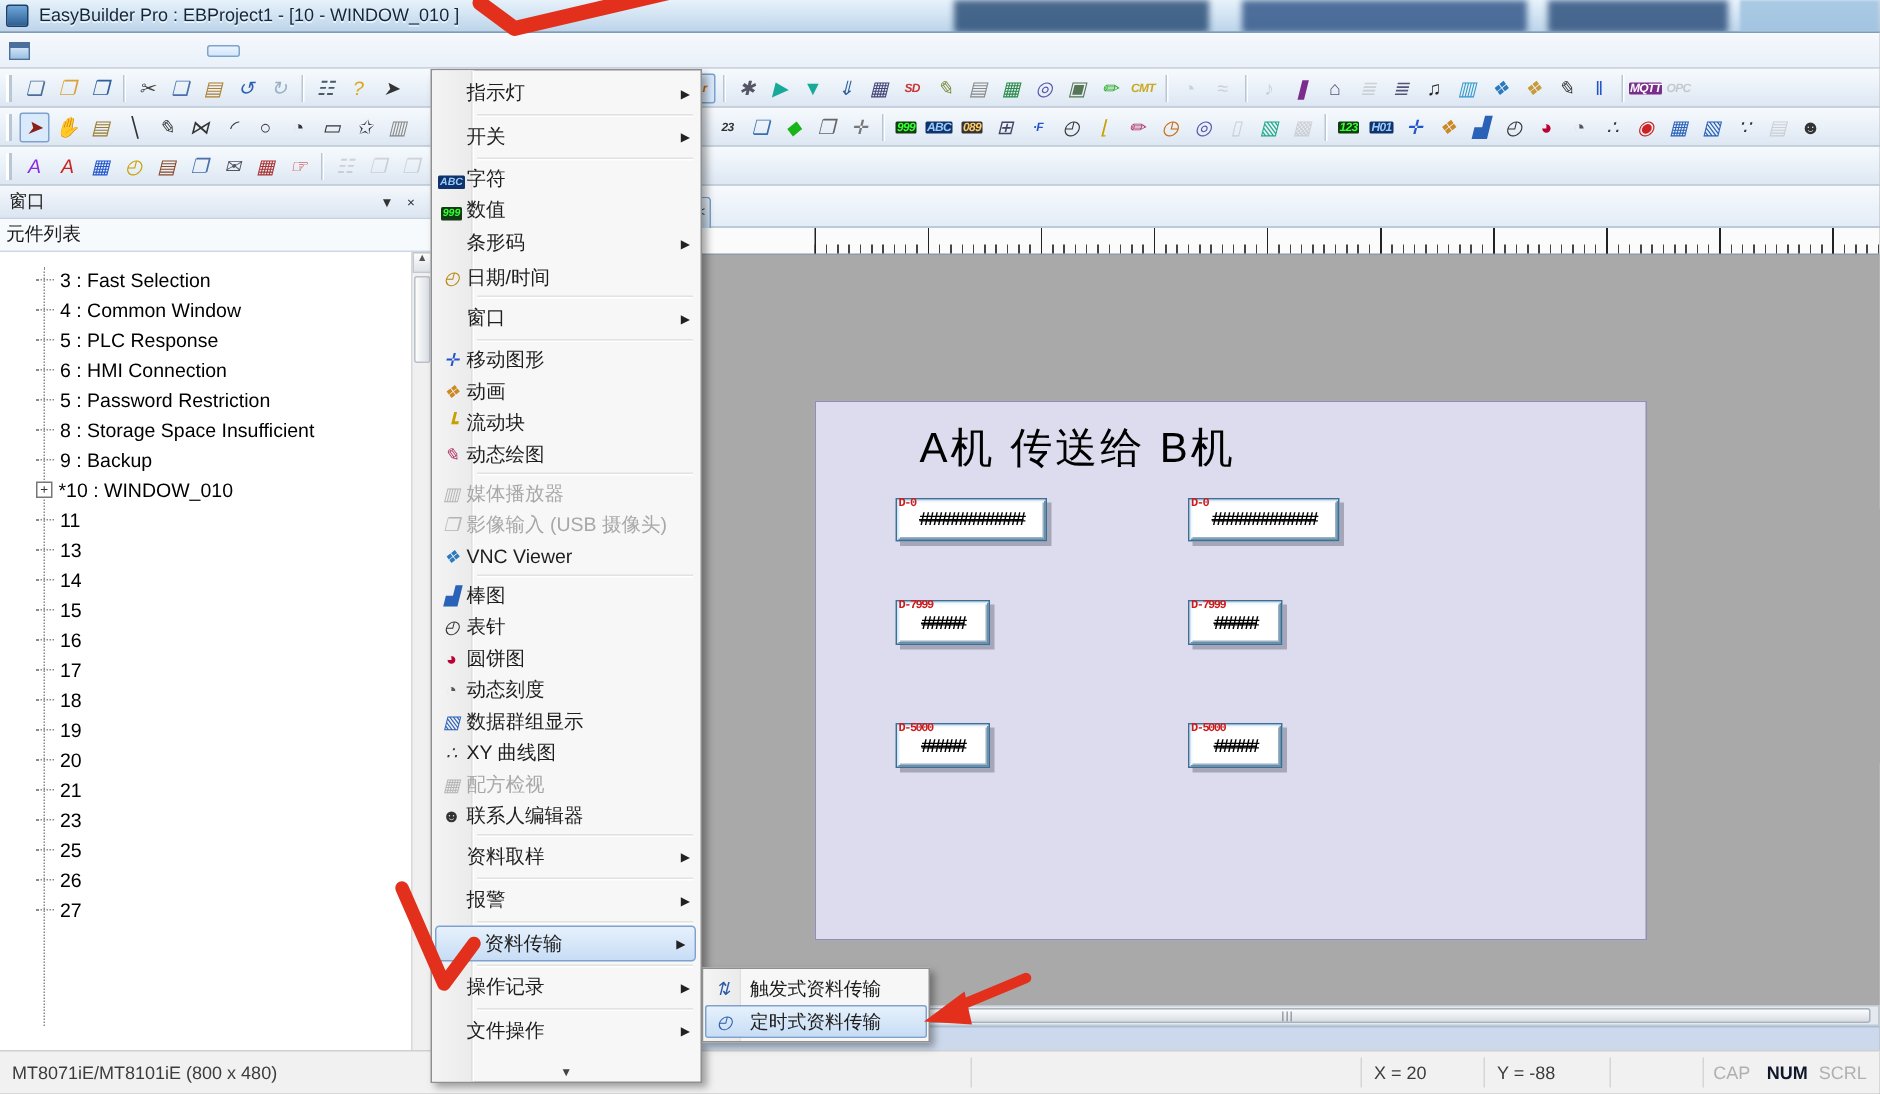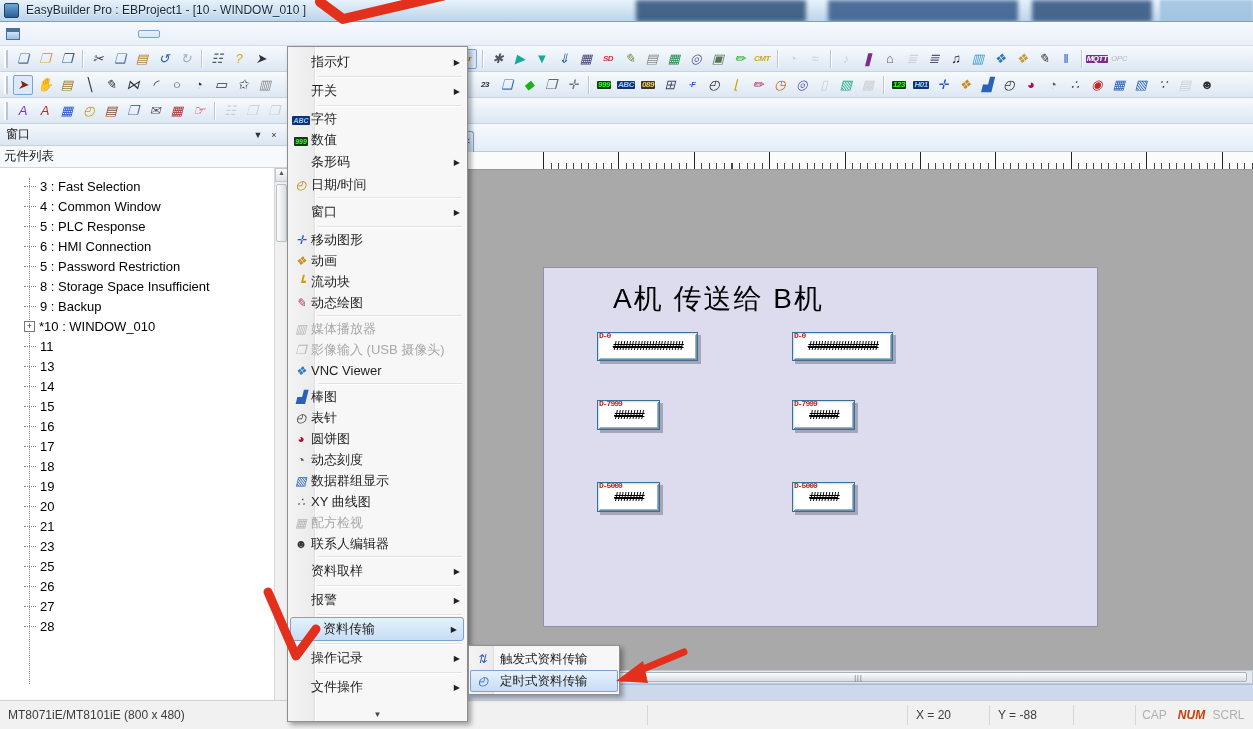--- a/index.html
+++ b/index.html
@@ -101,21 +101,21 @@
 
   
   #statusbar { position:absolute; left:0; top:700px; width:1253px; height:29px; background:#f1f1f1; border-top:1px solid #cfcfcf; display:flex; align-items:center; font-size:12px; color:#3c3c3c;}
   .scell { padding:0 8px; height:20px; line-height:20px; border-right:1px solid #d6d6d6; white-space:nowrap;}
   #sc-device { width:648px;}
   #sc-gap1 { width:260px; border-right:1px solid #d6d6d6; height:20px;}
   #sc-x { width:82px;} #sc-y { width:84px;}
   #sc-gap2 { width:62px; height:20px; border-right:1px solid #d6d6d6;}
   .kcell { width:37px; text-align:center; }
   .kcell.off { color:#b0b0b0;}
-  .kcell.on { color:#c2410c; font-weight:bold;font-style:italic;}
+  .kcell.on { color:#0f172a; font-weight:bold;}
 
   
   #elmenu { position:absolute; left:287px; top:46px; width:181px; height:676px; background:#f7f7f7; border:1px solid #8f8f8f; box-shadow:3px 3px 5px rgba(0,0,0,.35); z-index:50; padding:3px 1px 12px 0;}
   #elmenu::before { content:""; position:absolute; left:0; top:0; bottom:0; width:26px; background:linear-gradient(90deg,#f4f4f4,#ebebeb); border-right:1px solid #e0e0e0; box-shadow:1px 0 0 #fff;}
   .mi { position:relative; display:flex; align-items:center; height:21px; padding:0 4px 0 0; font-size:13px; color:#1e1e1e; white-space:nowrap;}
   .mi.arrow { height:24px;}
   .mi .mico { position:absolute; left:0; width:26px; text-align:center; font-size:12px; line-height:1;}
   .mi .mico .g { color:var(--ic,#444);}
   .mi.small .mico .g { font-size:7px; font-weight:bold; background:var(--ibg,transparent); padding:1px; border-radius:1px;}
   .mi .mlabel { margin-left:23px;}
@@ -578,24 +578,20 @@
 
           <span class="tlabel">25</span>
         </li>
         <li class="trow">
 
           <span class="tlabel">26</span>
         </li>
         <li class="trow">
 
           <span class="tlabel">27</span>
-        </li>
-        <li class="trow">
-
-          <span class="tlabel">28</span>
         </li>
     </ul>
     <div id="sbscroll">
       <div class="arr up">▲</div>
       <div class="thumb"></div>
     </div>
   </div>
 
   <div id="workarea">
     <div id="tabstrip">

